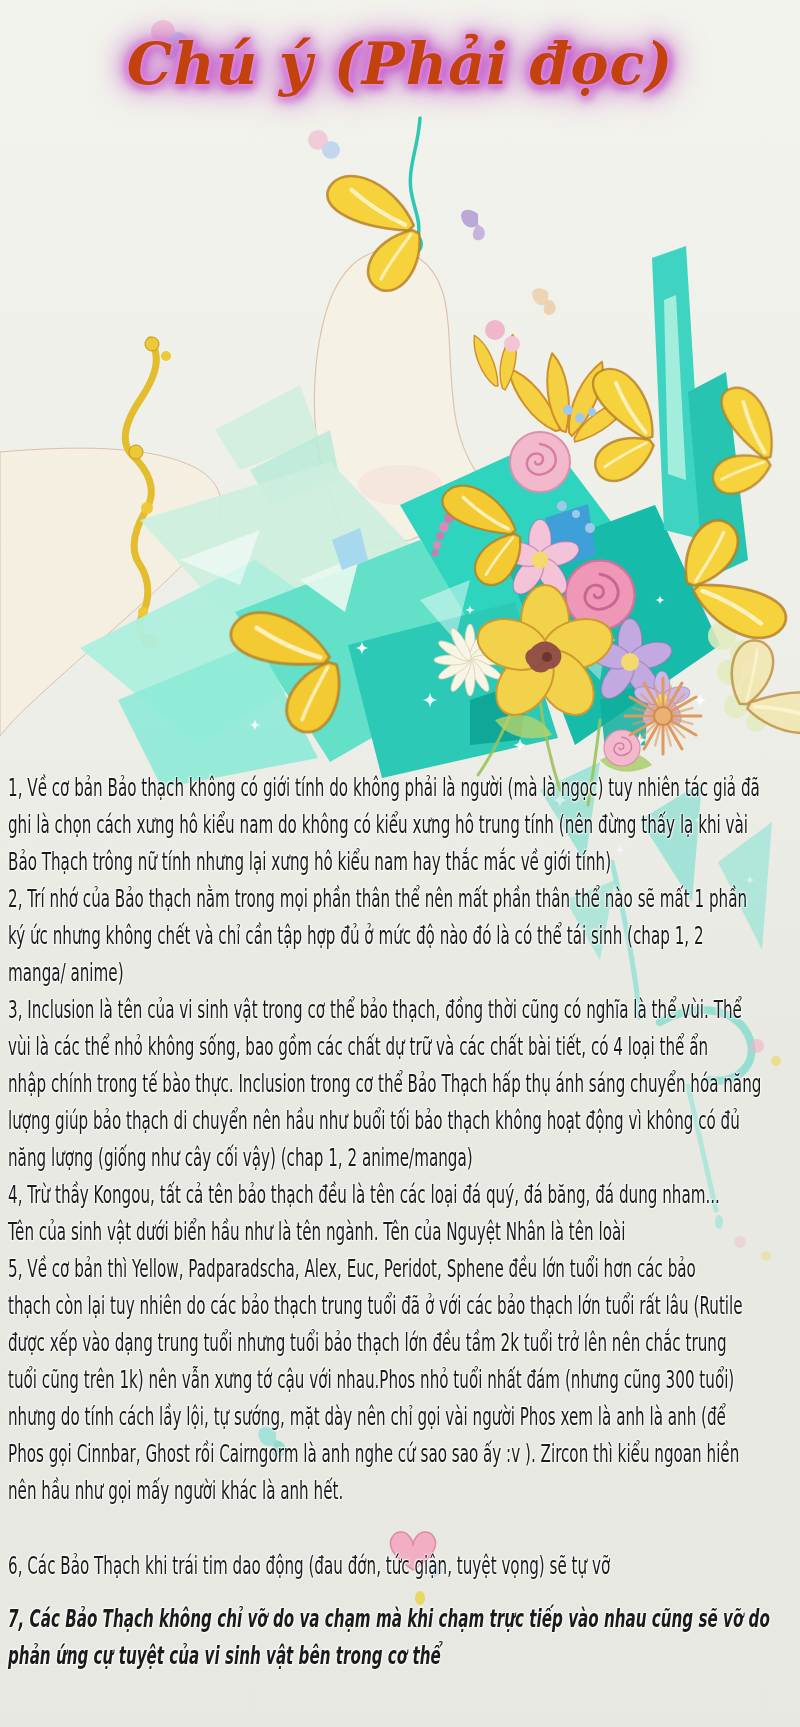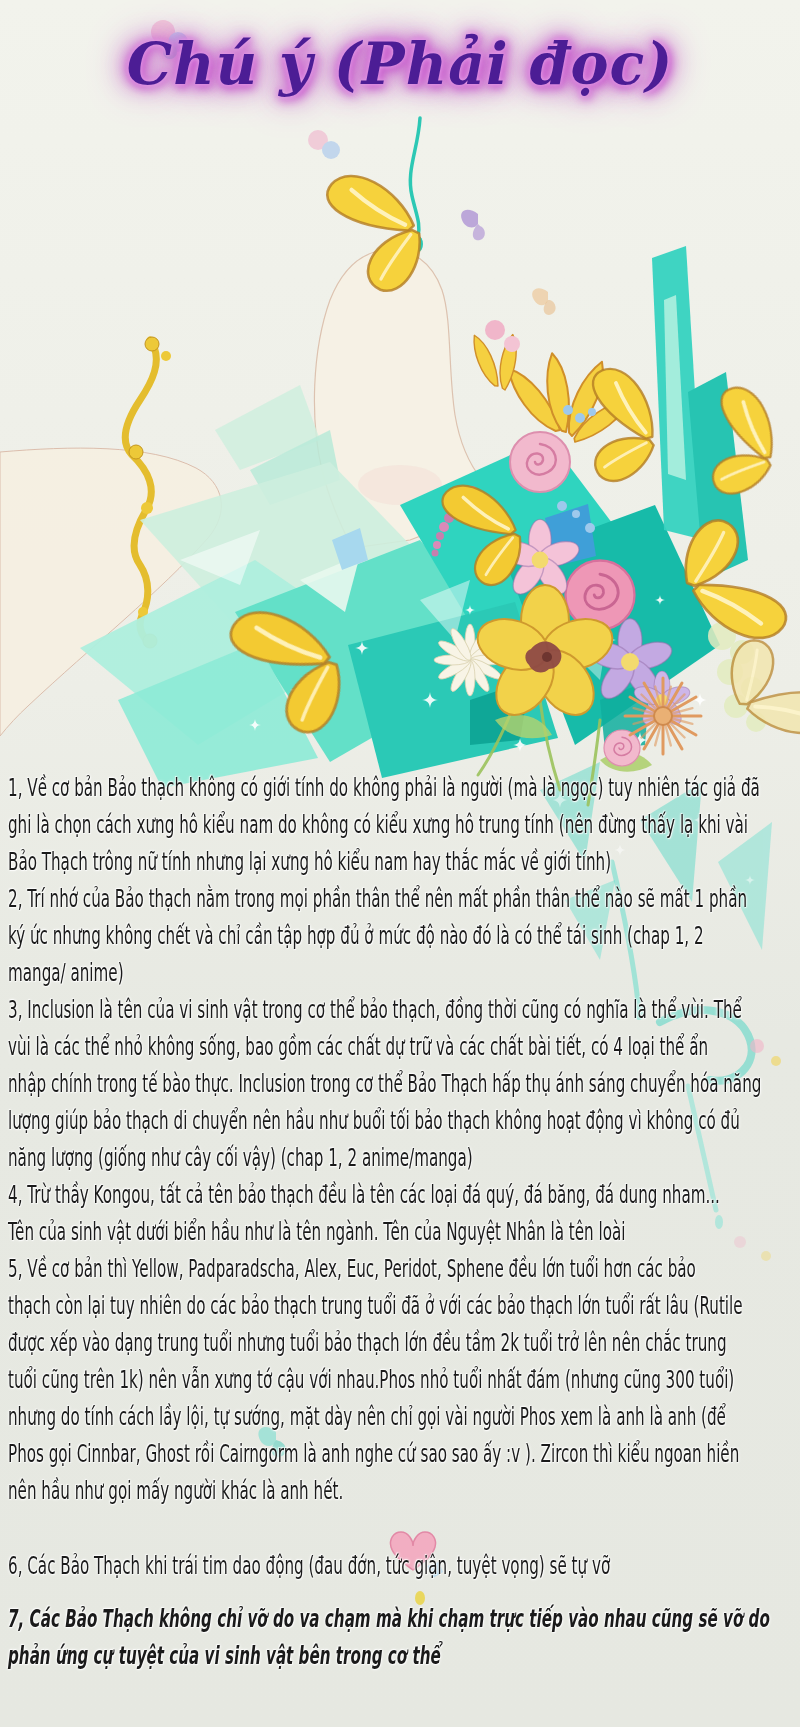--- a/index.html
+++ b/index.html
@@ -3,21 +3,21 @@
 <meta charset="utf-8">
 <style>
   html,body{margin:0;padding:0;}
   body{width:800px;height:1727px;position:relative;overflow:hidden;
        background:linear-gradient(#f2f3ec 0%,#edeee7 40%,#e7e9e2 60%,#e6e8e1 100%);
        font-family:"DejaVu Sans",sans-serif;}
   .stage{position:absolute;inset:0;width:800px;height:1727px;}
   svg.art{position:absolute;left:0;top:0;}
   .title{position:absolute;top:14px;left:0;width:800px;text-align:center;
          font-family:"DejaVu Serif",serif;font-style:italic;font-weight:bold;
-         font-size:57px;line-height:100px;color:#4c1d95;letter-spacing:1px;
+         font-size:57px;line-height:100px;color:#c2410c;letter-spacing:1px;
          text-shadow:0 0 4px #e9a8ec,0 0 9px #d878dc,0 0 16px #c75ccc,
                      0 0 26px #bb4ec2,0 0 38px #bb4ec2,2px 3px 10px #c75ccc;}
   .notes{position:absolute;left:8px;top:769px;width:1306px;
          transform:scaleX(0.606);transform-origin:0 0;}
   .note{margin:0;padding:0;}
   .ln{display:block;white-space:nowrap;font-size:25px;line-height:37px;color:#1a1a1a;
       text-shadow:0 0 3px rgba(255,255,255,.95),0 0 5px rgba(255,255,255,.85),
                   1px 1px 0 rgba(255,255,255,.7),-1px -1px 0 rgba(255,255,255,.7);}
   .note-6{margin-top:38px;}
   .note-7{margin-top:16px;}

